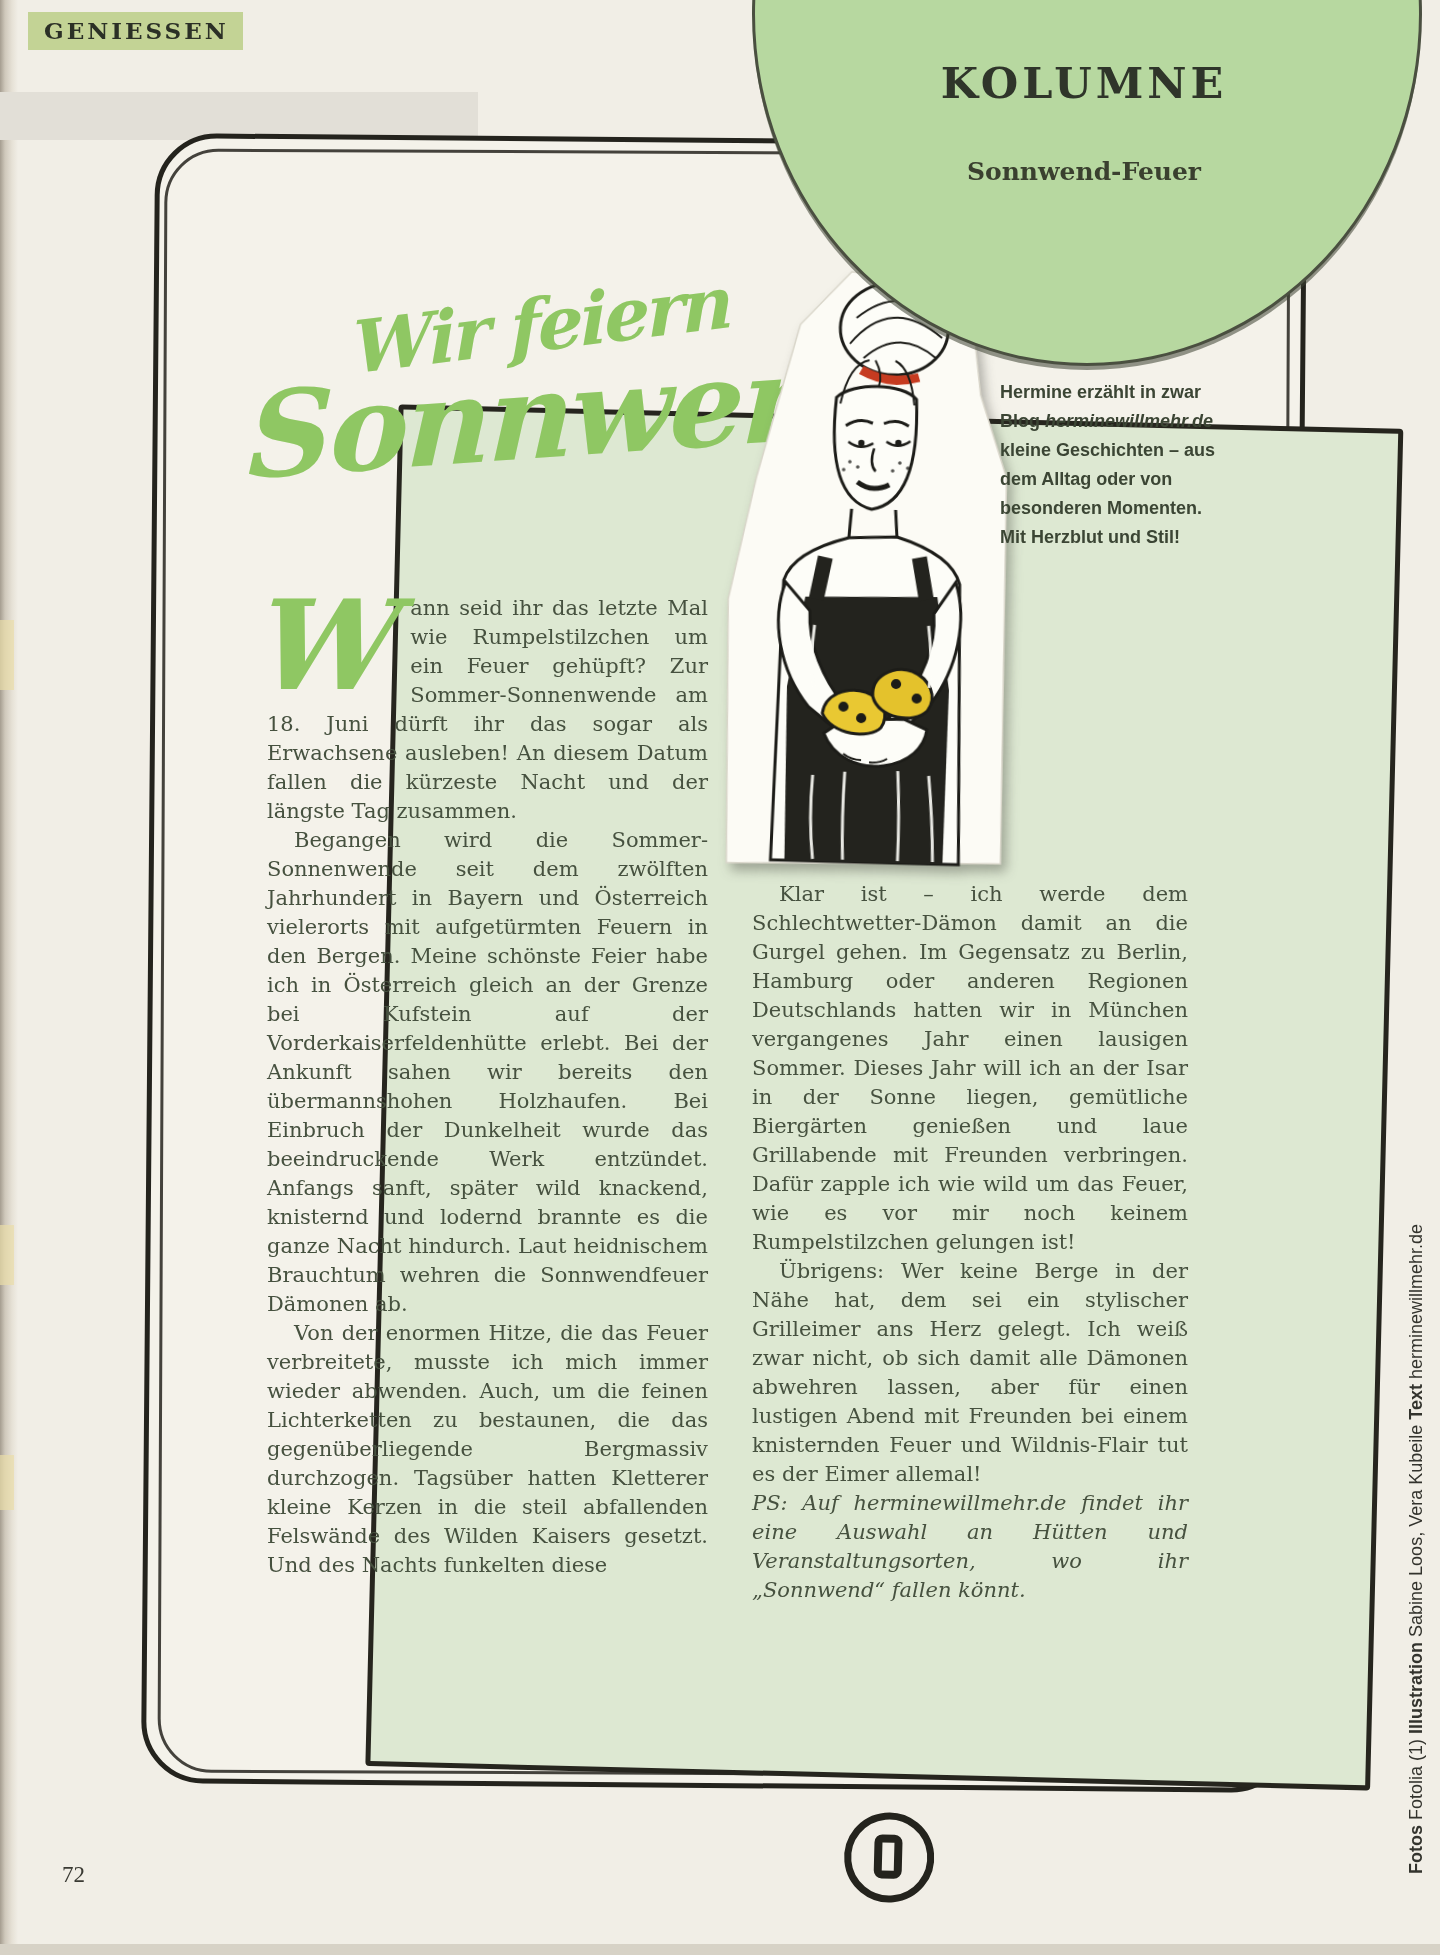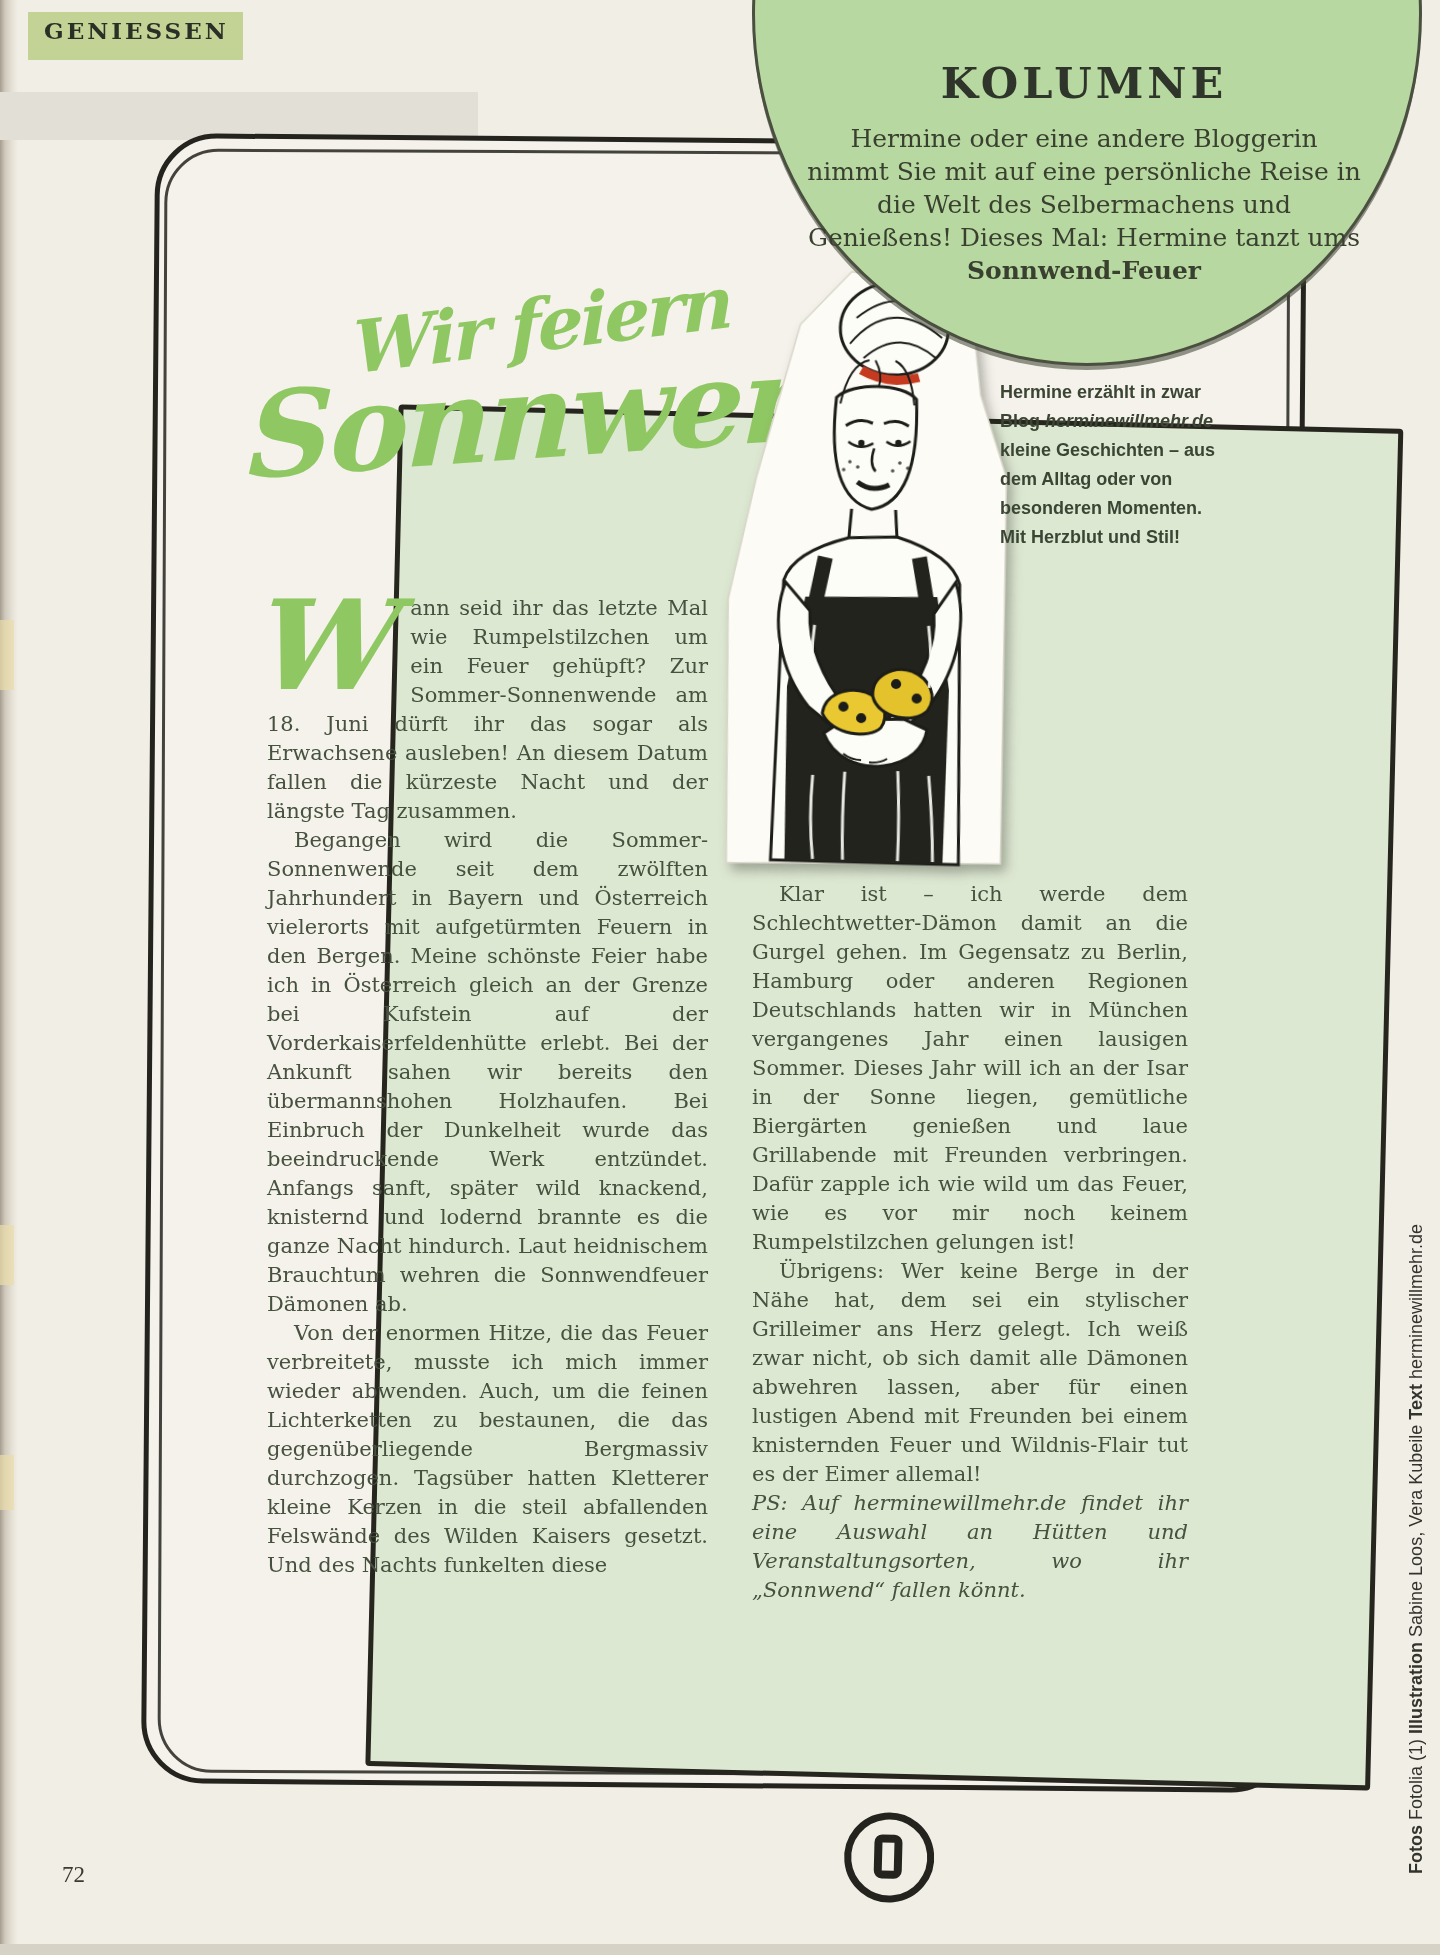--- a/index.html
+++ b/index.html
@@ -13,21 +13,21 @@
     background:linear-gradient(90deg,#a59d90 0px,#cfc8bb 5px,#e6e1d6 12px,rgba(230,225,214,0) 18px);}
   .scan-band-top{position:absolute;left:0;top:92px;width:478px;height:48px;background:#e2dfd7;}
   .scan-strip-bottom{position:absolute;left:0;top:1944px;width:100%;height:11px;background:#d7d2c6;}
   .tape{position:absolute;left:0;width:14px;background:#e9dda8;opacity:.7;}
   .smudge{position:absolute;background:rgba(70,80,55,.05);border-radius:50%;}
 
   
   .section-label{
     position:absolute;left:28px;top:12px;background:#c3d395;color:#2b3026;
     font-family:"DejaVu Serif", serif;font-weight:bold;font-size:23px;
-    letter-spacing:3px;padding:5px 14px 16px 16px;
+    letter-spacing:3px;padding:5px 14px 6px 16px;
   }
 
   
   .tablet{
     position:absolute;left:148px;top:138px;width:1152px;height:1650px;
     border:5px solid #24231d;border-radius:62px;background:#f4f2ea;
     transform:rotate(.5deg);box-sizing:border-box;
   }
   .tablet-line2{
     position:absolute;left:8px;top:8px;right:8px;bottom:8px;
@@ -132,21 +132,21 @@
     <div class="camera"></div>
     <div class="screen"></div>
     <div class="home-button">
       <div class="home-square"></div>
     </div>
   </div>
 
   <div class="kolumne-circle"></div>
   <div class="kolumne-content">
     <h2 class="kolumne-title">KOLUMNE</h2>
-    <p class="kolumne-intro"><span>Hermine oder eine andere Bloggerin nimmt Sie mit auf eine persönliche Reise in die Welt des Selbermachens und Genießens! Dieses Mal: Hermine tanzt ums</span><br>
+    <p class="kolumne-intro"><br>
       <span class="kolumne-highlight">Sonnwend-Feuer</span></p>
   </div>
 
   <div class="title-script title-line1">Wir feiern</div>
   <div class="title-script title-line2">Sonnwend</div>
 
   <svg class="woman" width="320" height="612" viewBox="0 0 320 612">
     <path d="M146,6 L264,20 L278,126 L306,208 L310,594 L36,600 L31,336 L56,214 L96,60 Z" fill="#fcfbf5" stroke="#d9d6ca" stroke-width="1.5"></path>
 
     <ellipse cx="190" cy="62" rx="54" ry="46" fill="#fdfdf8" stroke="#1c1c18" stroke-width="3"></ellipse>

